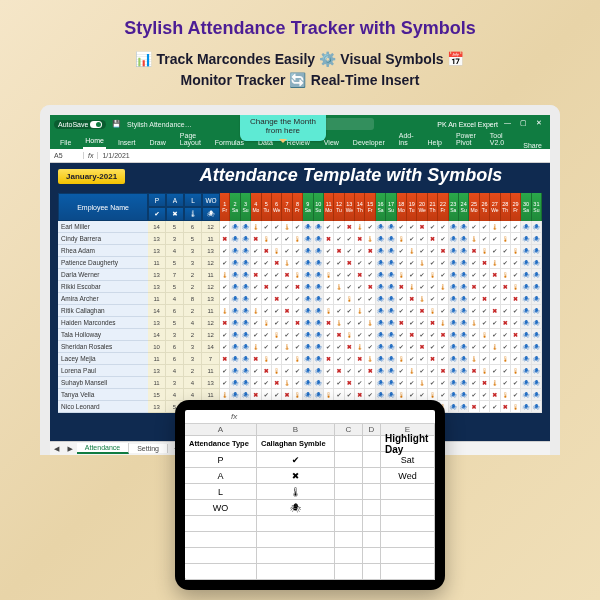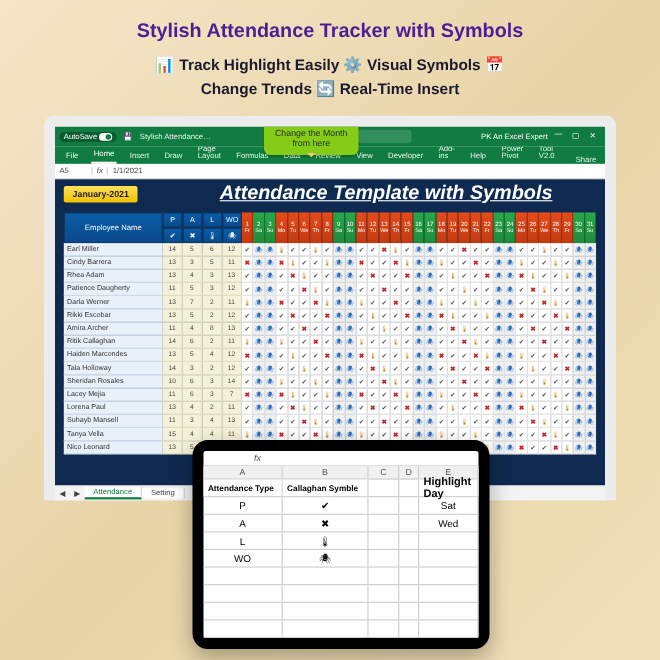--- a/index.html
+++ b/index.html
@@ -95,21 +95,21 @@
     display:flex; align-items:center; font-size:7px; color:#444;
   }
   .namebox { width: 34px; border-right:1px solid #d0d0d0; padding: 0 4px; }
   .fx { padding: 0 4px; font-style: italic; border-right:1px solid #d0d0d0;}
   .fval { padding: 0 4px; }
 
   
   .callout {
     position: absolute;
     top: 0px; left: 190px;
-    background: #84cc16;
+    background: #5eead4;
     border-radius: 0 0 6px 6px;
     padding: 3px 10px 5px 10px;
     font-size: 8px;
     color: #2a2a2a;
     text-align: center;
     line-height: 1.1;
     z-index: 5;
     box-shadow: 0 1px 2px rgba(0,0,0,.2);
   }
   .callout::after {
@@ -128,21 +128,20 @@
   .month-chip {
     position:absolute; top:6px; left:8px;
     background: linear-gradient(#ffe15a,#f2c200);
     color:#1a1a2e; font-weight:700; font-size:8px;
     padding: 3px 8px; border-radius:2px;
   }
   .sheet-title {
     position:absolute; top:2px; left:110px; right:8px;
     color:#fff; font-size:18px; font-weight:700; font-style:italic;
     text-align:center;
-    text-decoration:underline;
   }
 
   .grid-wrap {
     position:absolute; top:30px; left:8px; right:8px; bottom:4px;
     display:flex;
   }
   .names-col {
     width: 90px;
     display:flex; flex-direction:column;
   }
@@ -231,23 +230,23 @@
   .t-cell { border-right:1px solid #ccc; padding:1px 4px; display:flex; align-items:center; justify-content:center; }
   .t-cell.left { justify-content:flex-start; }
   .t-header-cell { font-weight:700; background:#fff; }
   .wA{width:72px;} .wB{width:78px;} .wC{width:28px;} .wD{width:18px;} .wE{width:54px;}
 </style>
 </head>
 <body>
 
 <div class="hero-title">Stylish Attendance Tracker with Symbols</div>
 <div class="hero-sub">
-  <span>📊 Track Highlight Easily</span>
+  <span>📊 Track Marcondes Easily</span>
   <span>⚙️ Visual Symbols 📅</span><br>
-  <span>Change Trends</span>
+  <span>Monitor Tracker</span>
   <span>🔄 Real-Time Insert</span>
 </div>
 
 <div class="monitor">
 
   <div class="callout">
     <div>Change the Month</div>
     <div>from here</div>
   </div>
 

